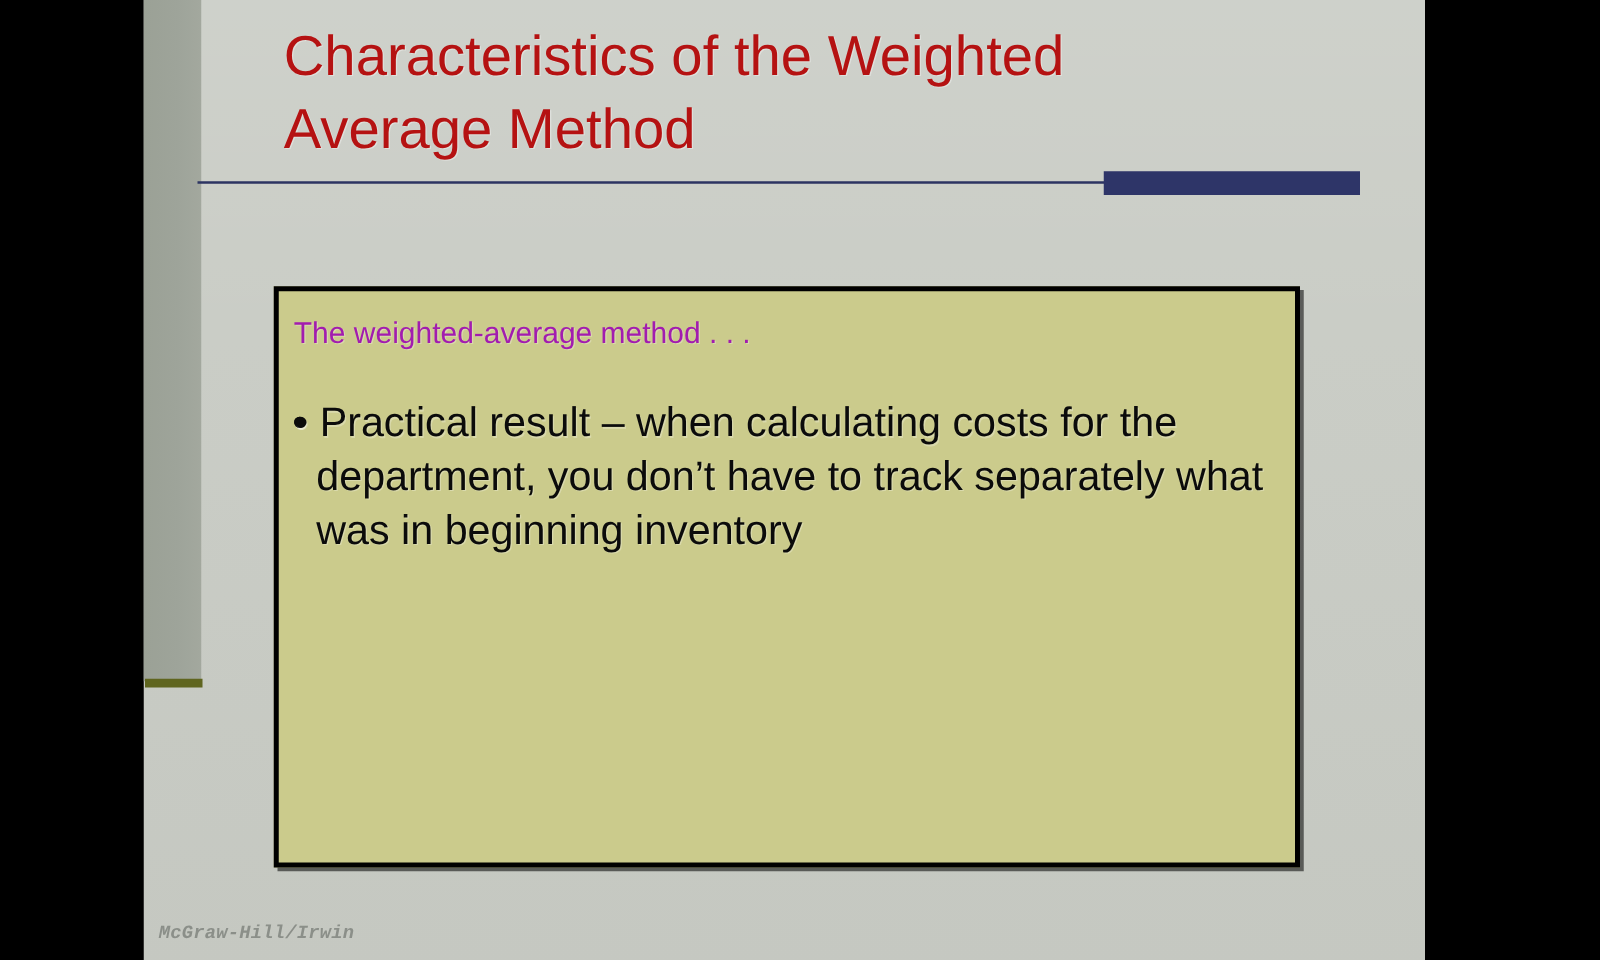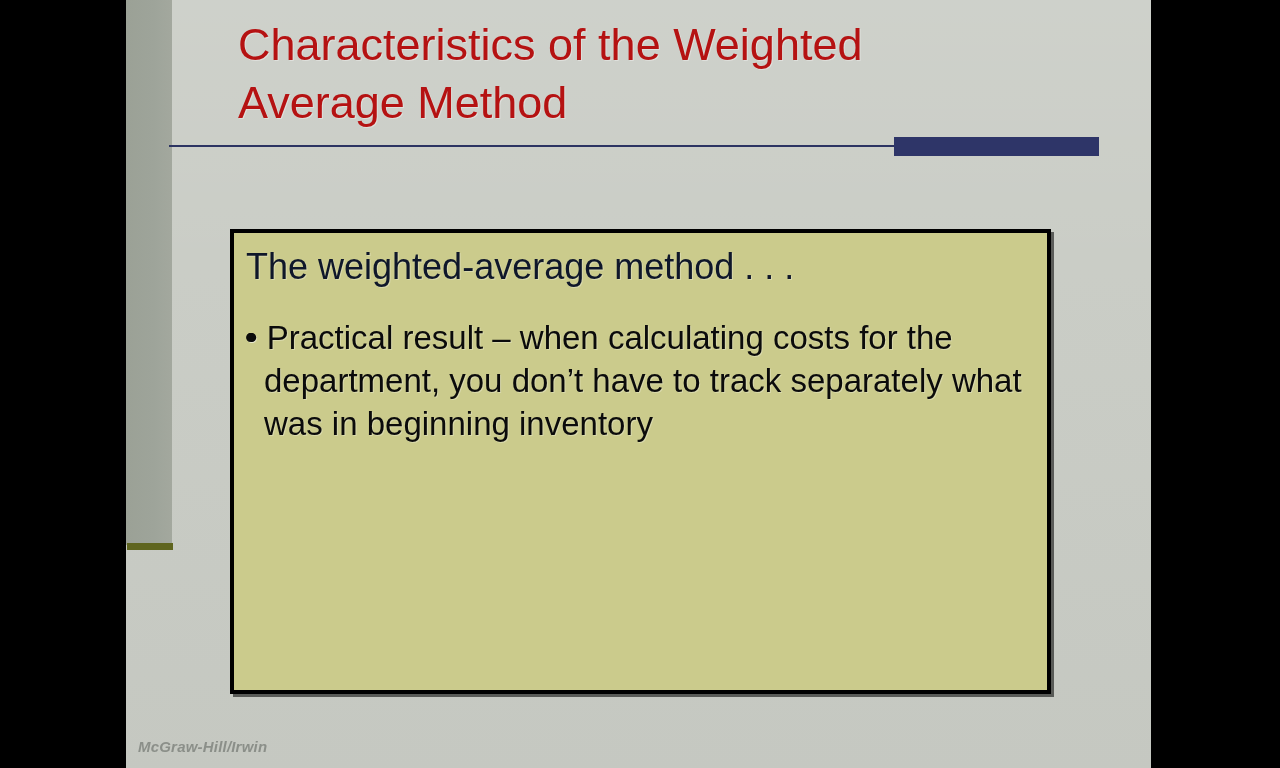--- a/index.html
+++ b/index.html
@@ -17,21 +17,21 @@
   #slide-root {
     position: relative;
     width: 1280px;
     height: 768px;
     background: #000000;
   }
 
   
   .slide-canvas {
     position: absolute;
-    left: 126px;
+    left: 115px;
     top: 0px;
     width: 1025px;
     height: 768px;
     background: #c9ccc5;
   }
 
   
   .canvas-sheen {
     position: absolute;
     left: 0; top: 0; right: 0; bottom: 0;
@@ -111,23 +111,23 @@
   }
   .content-inner {
     position: absolute;
     left: 0; top: 0; right: 0; bottom: 0;
     padding: 12px 14px 10px 8px;
     box-sizing: border-box;
   }
 
   .lead-line {
     font-family: "Liberation Sans", sans-serif;
-    font-size: 36px;
+    font-size: 24px;
     line-height: 44px;
-    color: #0f172a;
+    color: #a21caf;
     margin: 0 0 12px 0;
     padding-left: 4px;
     text-shadow: 1px 1px 0 rgba(255,255,255,0.28);
   }
 
   .bullet-list {
     list-style: none;
     margin: 0;
     padding: 0;
   }
@@ -156,21 +156,21 @@
   }
   .bullet-item.flush .bullet-dot {
     position: static;
   }
 
   
   .footer-left {
     position: absolute;
     left: 12px;
     top: 738px;
-    font-family: Liberation Sans, sans-serif;
+    font-family: Liberation Mono, monospace;
     font-weight: bold;
     font-style: italic;
     font-size: 15px;
     color: #8b8f89;
     letter-spacing: 0.2px;
   }
   .footer-right {
     position: absolute;
     right: 12px;
     top: 741px;

